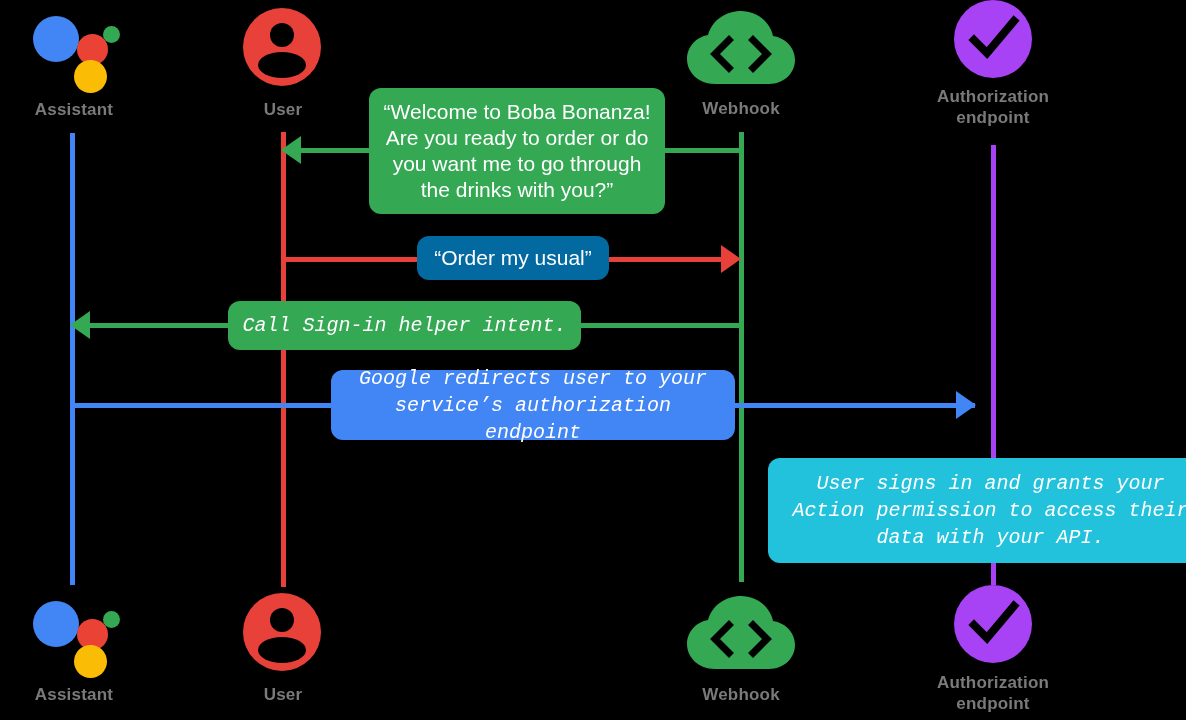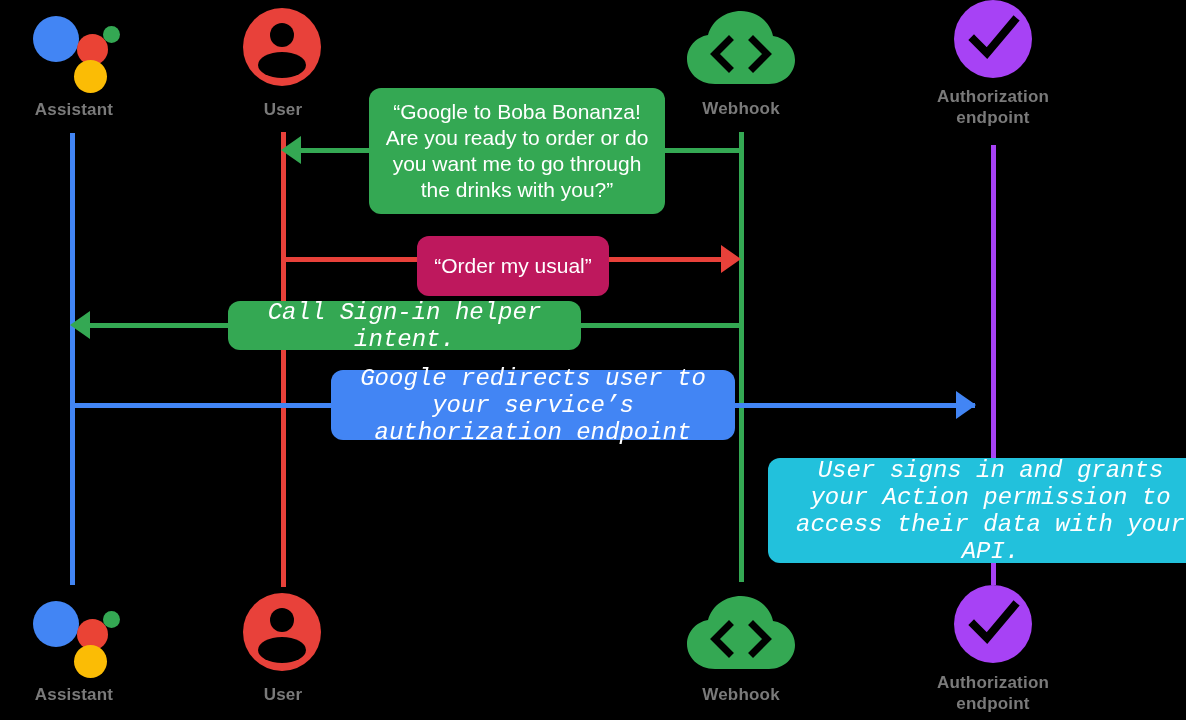--- a/index.html
+++ b/index.html
@@ -92,21 +92,21 @@
     box-sizing: border-box;
   }
   .bubble.sans {
     font-family: "Liberation Sans", sans-serif;
     font-size: 21px;
     line-height: 26px;
   }
   .bubble.mono {
     font-family: "Liberation Mono", monospace;
     font-style: italic;
-    font-size: 24px;
+    font-size: 20px;
     line-height: 27px;
   }
 </style>
 </head>
 <body>
 
 <div id="canvas">
 
   <div class="lifeline" style="left:42px; top:133px; height:452px; background:#4285F4;"></div>
   <div class="lifeline" style="left:253px; top:132px; height:455px; background:#E8413A;"></div>
@@ -141,25 +141,25 @@
     <span class="circ"></span>
     <svg width="78" height="78" viewBox="0 0 78 78" style="position:absolute;left:0;top:0;">
       <path d="M20 40 L33 53 L60 21" stroke="#000000" stroke-width="8" fill="none" stroke-linecap="square" stroke-linejoin="miter"></path>
     </svg>
   </div>
   <div class="actor-label" style="left:879px; top:86px; width:172px;">Authorization
 endpoint</div>
 
   <div class="msgline" style="left:271px; top:148px; width:442px; background:#34A853;"></div>
   <div class="arrowhead arrow-left" style="left:253px; top:136px; border-right:20px solid #34A853;"></div>
-  <div class="bubble sans" style="left:341px; top:88px; width:296px; height:126px; background:#34A853; padding:6px 14px;">“Google to Boba Bonanza! Are you ready to order or do you want me to go through the drinks with you?”</div>
+  <div class="bubble sans" style="left:341px; top:88px; width:296px; height:126px; background:#34A853; padding:6px 14px;">“Welcome to Boba Bonanza! Are you ready to order or do you want me to go through the drinks with you?”</div>
 
   <div class="msgline" style="left:255px; top:257px; width:440px; background:#E8413A;"></div>
   <div class="arrowhead arrow-right" style="left:693px; top:245px; border-left:20px solid #E8413A;"></div>
-  <div class="bubble sans" style="left:389px; top:236px; width:192px; height:60px; background:#be185d; padding:12px 12px;">“Order my usual”</div>
+  <div class="bubble sans" style="left:389px; top:236px; width:192px; height:44px; background:#0369a1; padding:12px 12px;">“Order my usual”</div>
 
   <div class="msgline" style="left:60px; top:323px; width:653px; background:#34A853;"></div>
   <div class="arrowhead arrow-left" style="left:42px; top:311px; border-right:20px solid #34A853;"></div>
   <div class="bubble mono" style="left:200px; top:301px; width:353px; height:49px; background:#34A853; padding:4px 14px;">Call Sign-in helper intent.</div>
 
   <div class="msgline" style="left:42px; top:403px; width:905px; background:#4285F4;"></div>
   <div class="arrowhead arrow-right" style="left:928px; top:391px; border-left:20px solid #4285F4;"></div>
   <div class="bubble mono" style="left:740px; top:458px; width:445px; height:105px; background:#22C1DC; padding:6px 16px;">User signs in and grants your Action permission to access their data with your API.</div>
 
   <div class="bubble mono" style="left:303px; top:370px; width:404px; height:70px; background:#4285F4; padding:4px 10px;">Google redirects user to your service’s authorization endpoint</div>

